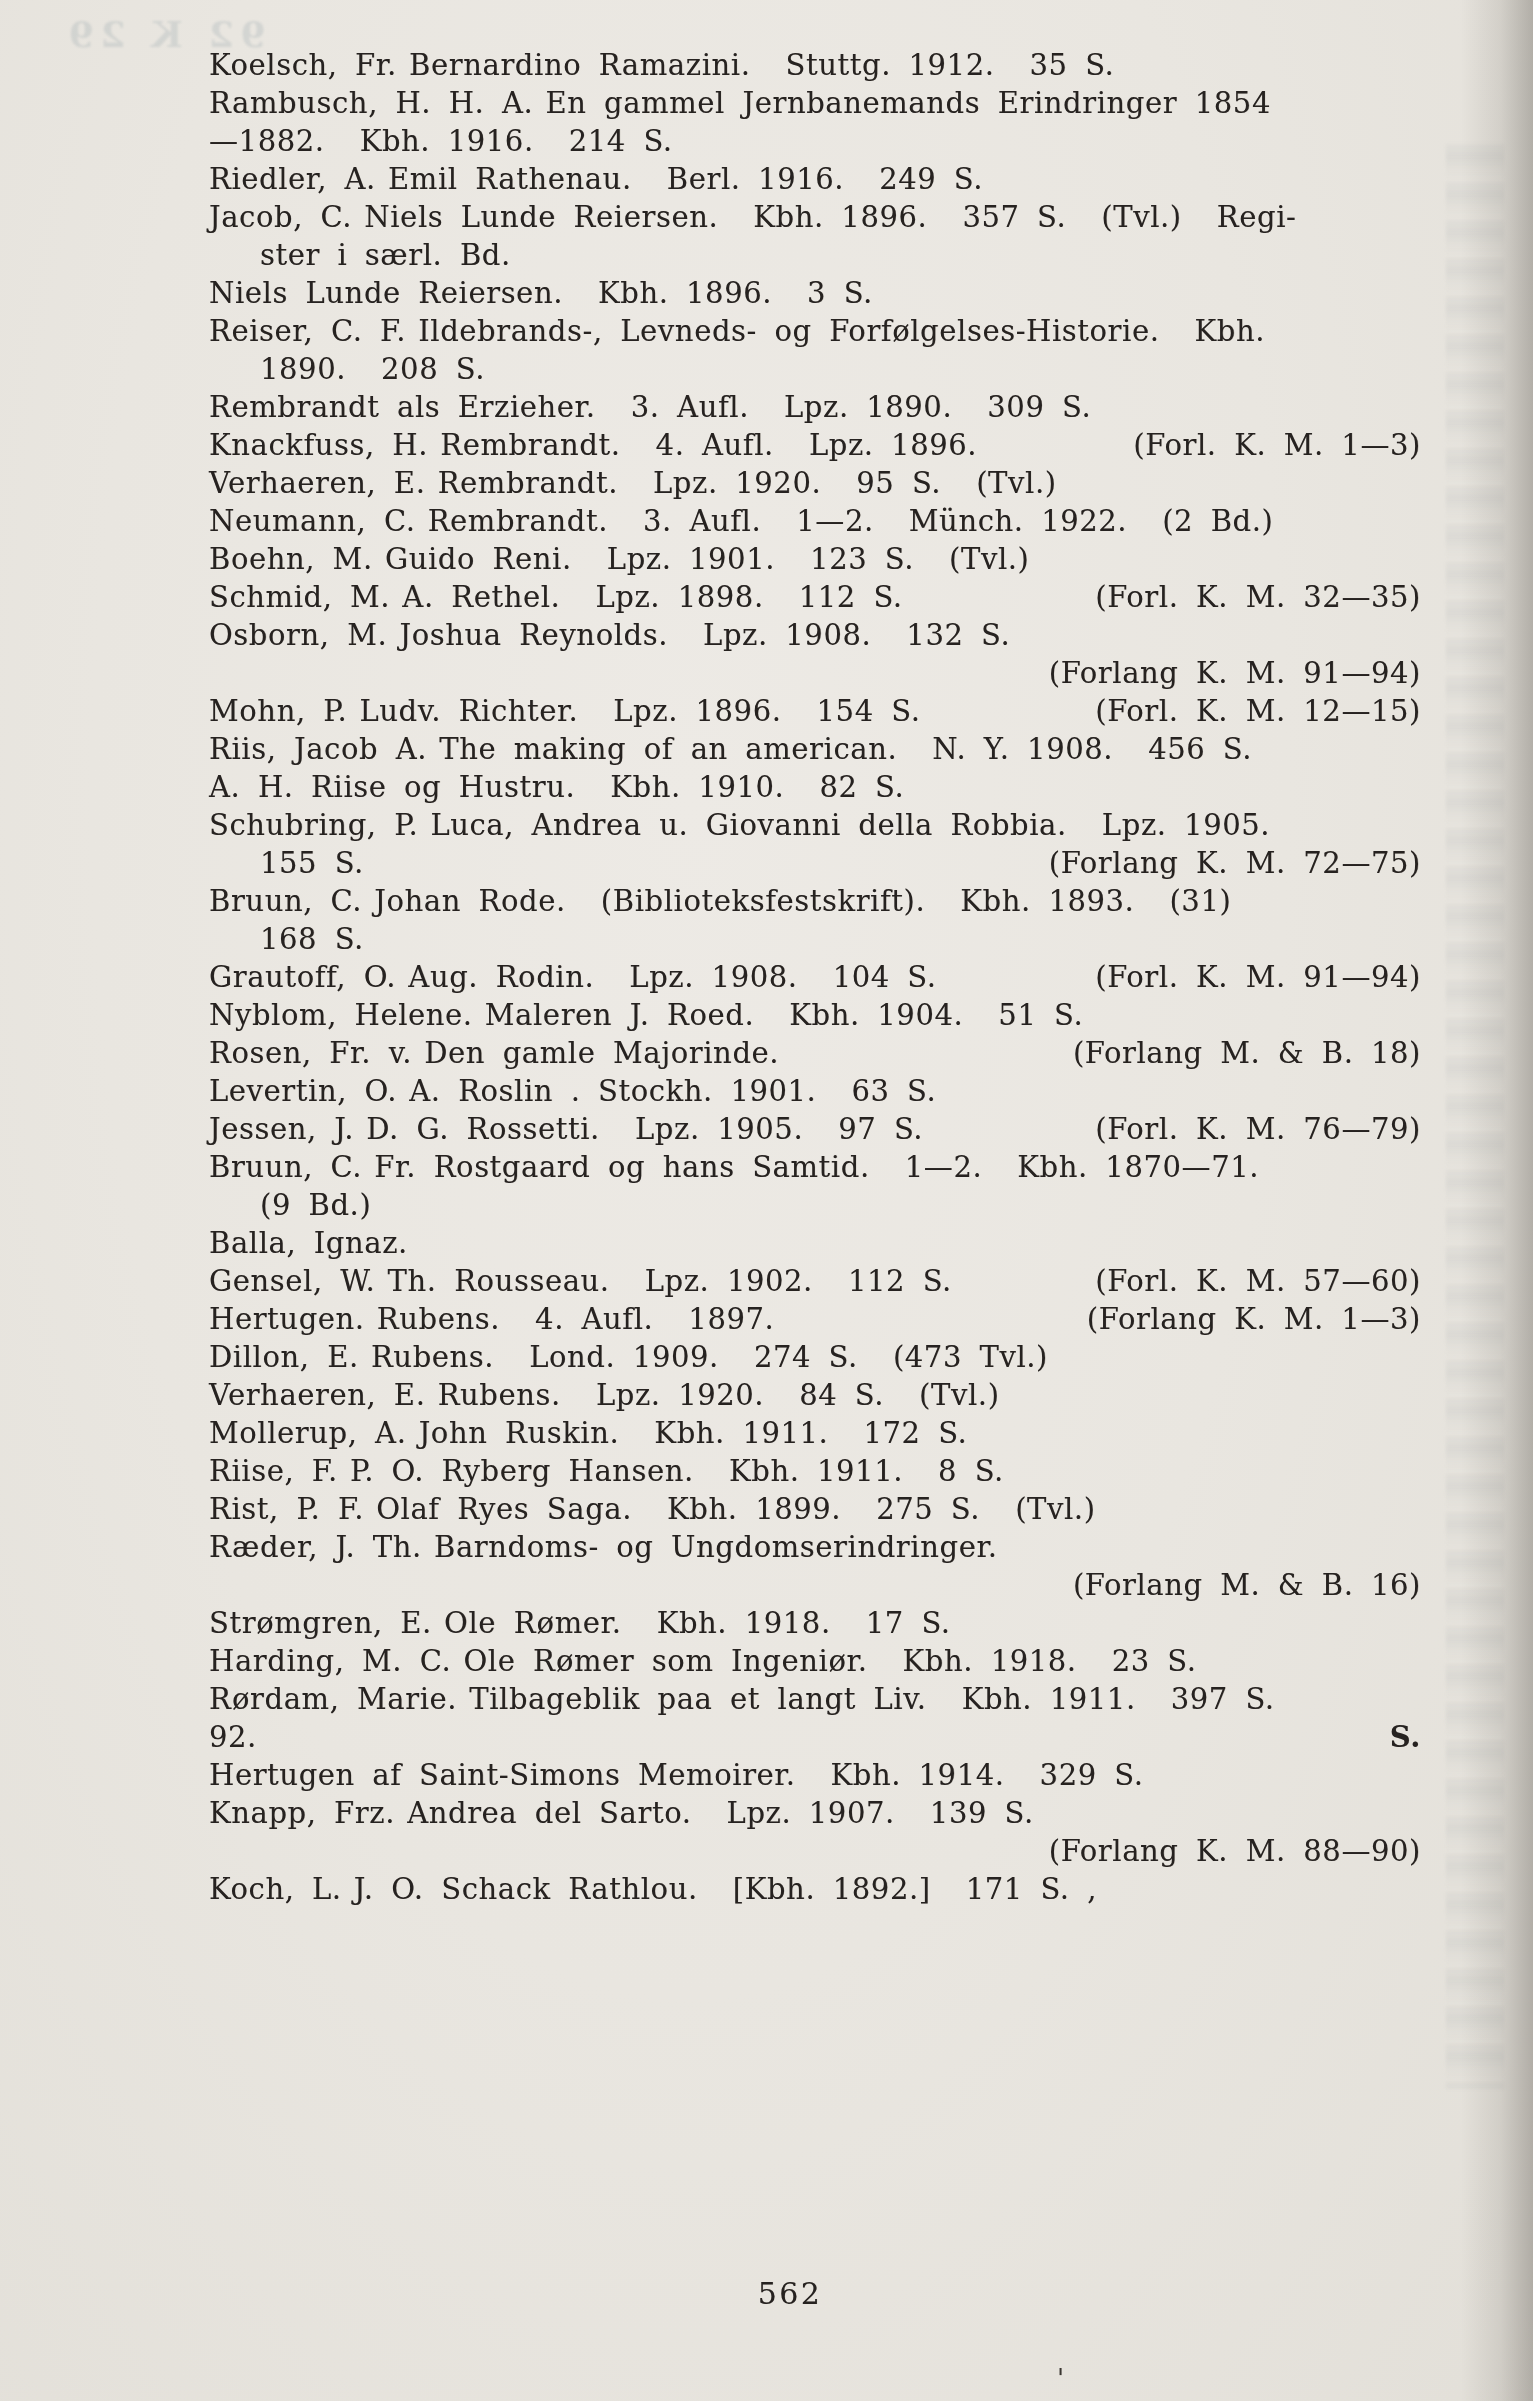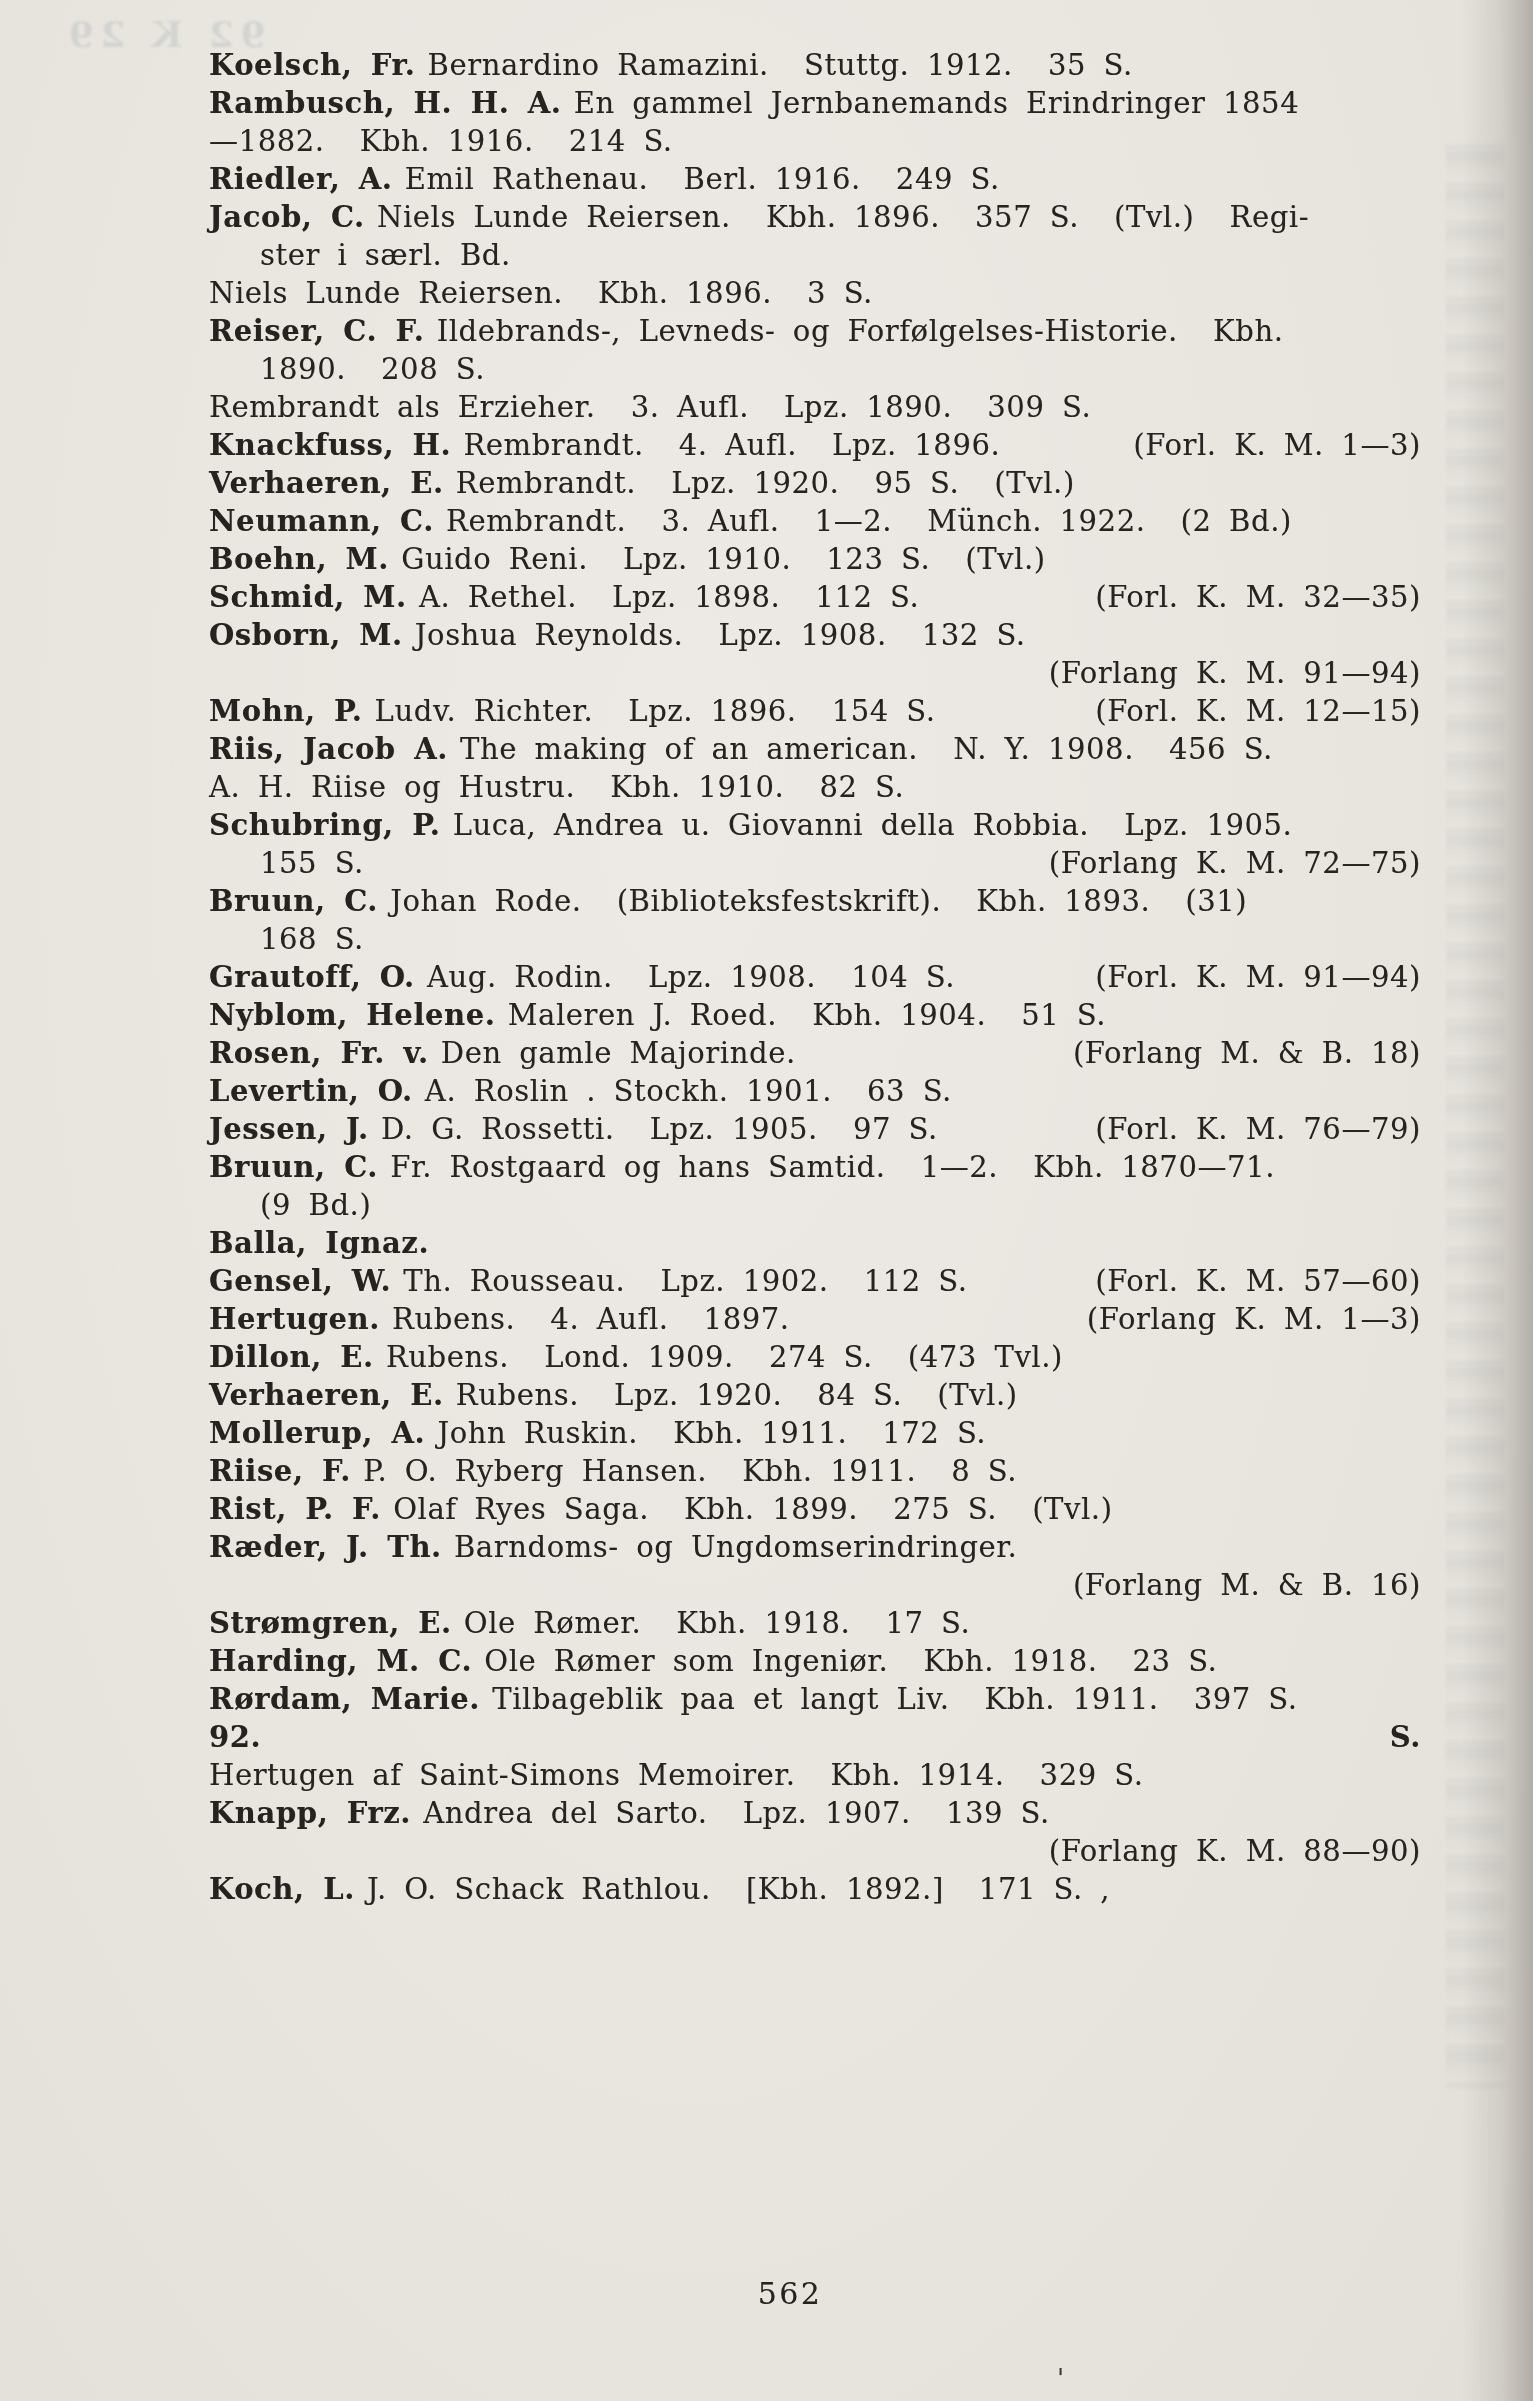--- a/index.html
+++ b/index.html
@@ -58,21 +58,21 @@
     letter-spacing: 0.6px;
     text-shadow: 0.3px 0.4px 0.5px rgba(60,50,40,0.30);
   }
   .line {
     display: flex;
     align-items: baseline;
     white-space: pre;
     height: 38px;
   }
   .line.cont { padding-left: 51px; }
-  .author { font-weight: 700; margin-right: 0.42em; }
+  .author { font-weight: 400; margin-right: 0.42em; }
   .rref { margin-left: auto; }
   .rref.bold { font-weight: 700; }
   .page-number {
     position: absolute;
     left: 209px;
     top: 2276px;
     width: 1162px;
     text-align: center;
     font-size: 30px;
     letter-spacing: 2.4px;
@@ -99,21 +99,21 @@
       <div class="line"><span class="author">Riedler, A.</span><span class="etext">Emil Rathenau.  Berl. 1916.  249 S.</span></div>
       <div class="line"><span class="author">Jacob, C.</span><span class="etext">Niels Lunde Reiersen.  Kbh. 1896.  357 S.  (Tvl.)  Regi-</span></div>
       <div class="line cont"><span class="etext">ster i særl. Bd.</span></div>
       <div class="line"><span class="etext">Niels Lunde Reiersen.  Kbh. 1896.  3 S.</span></div>
       <div class="line"><span class="author">Reiser, C. F.</span><span class="etext">Ildebrands-, Levneds- og Forfølgelses-Historie.  Kbh.</span></div>
       <div class="line cont"><span class="etext">1890.  208 S.</span></div>
       <div class="line"><span class="etext">Rembrandt als Erzieher.  3. Aufl.  Lpz. 1890.  309 S.</span></div>
       <div class="line"><span class="author">Knackfuss, H.</span><span class="etext">Rembrandt.  4. Aufl.  Lpz. 1896.</span><span class="rref">(Forl. K. M. 1—3)</span></div>
       <div class="line"><span class="author">Verhaeren, E.</span><span class="etext">Rembrandt.  Lpz. 1920.  95 S.  (Tvl.)</span></div>
       <div class="line"><span class="author">Neumann, C.</span><span class="etext">Rembrandt.  3. Aufl.  1—2.  Münch. 1922.  (2 Bd.)</span></div>
-      <div class="line"><span class="author">Boehn, M.</span><span class="etext">Guido Reni.  Lpz. 1910.  123 S.  (Tvl.)</span></div>
+      <div class="line"><span class="author">Boehn, M.</span><span class="etext">Guido Reni.  Lpz. 1901.  123 S.  (Tvl.)</span></div>
       <div class="line"><span class="author">Schmid, M.</span><span class="etext">A. Rethel.  Lpz. 1898.  112 S.</span><span class="rref">(Forl. K. M. 32—35)</span></div>
       <div class="line"><span class="author">Osborn, M.</span><span class="etext">Joshua Reynolds.  Lpz. 1908.  132 S.</span></div>
       <div class="line"><span class="rref">(Forlang K. M. 91—94)</span></div>
       <div class="line"><span class="author">Mohn, P.</span><span class="etext">Ludv. Richter.  Lpz. 1896.  154 S.</span><span class="rref">(Forl. K. M. 12—15)</span></div>
       <div class="line"><span class="author">Riis, Jacob A.</span><span class="etext">The making of an american.  N. Y. 1908.  456 S.</span></div>
       <div class="line"><span class="etext">A. H. Riise og Hustru.  Kbh. 1910.  82 S.</span></div>
       <div class="line"><span class="author">Schubring, P.</span><span class="etext">Luca, Andrea u. Giovanni della Robbia.  Lpz. 1905.</span></div>
       <div class="line cont"><span class="etext">155 S.</span><span class="rref">(Forlang K. M. 72—75)</span></div>
       <div class="line"><span class="author">Bruun, C.</span><span class="etext">Johan Rode.  (Biblioteksfestskrift).  Kbh. 1893.  (31)</span></div>
       <div class="line cont"><span class="etext">168 S.</span></div>

